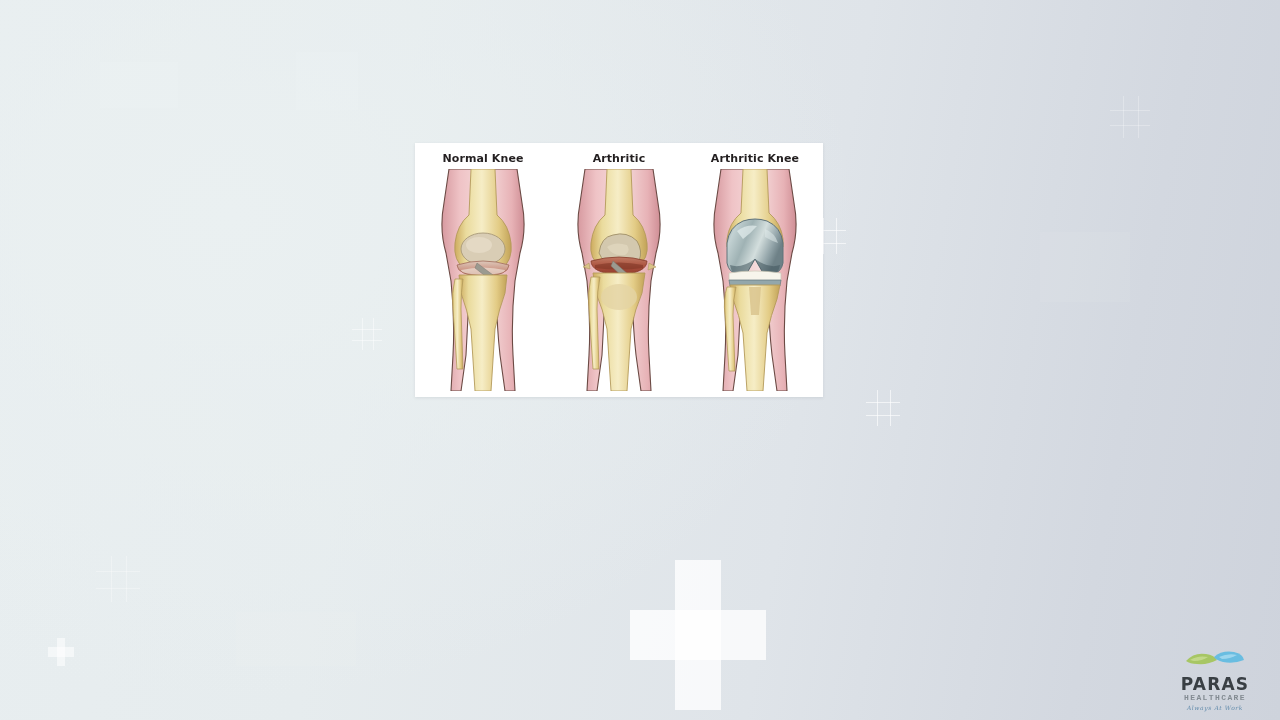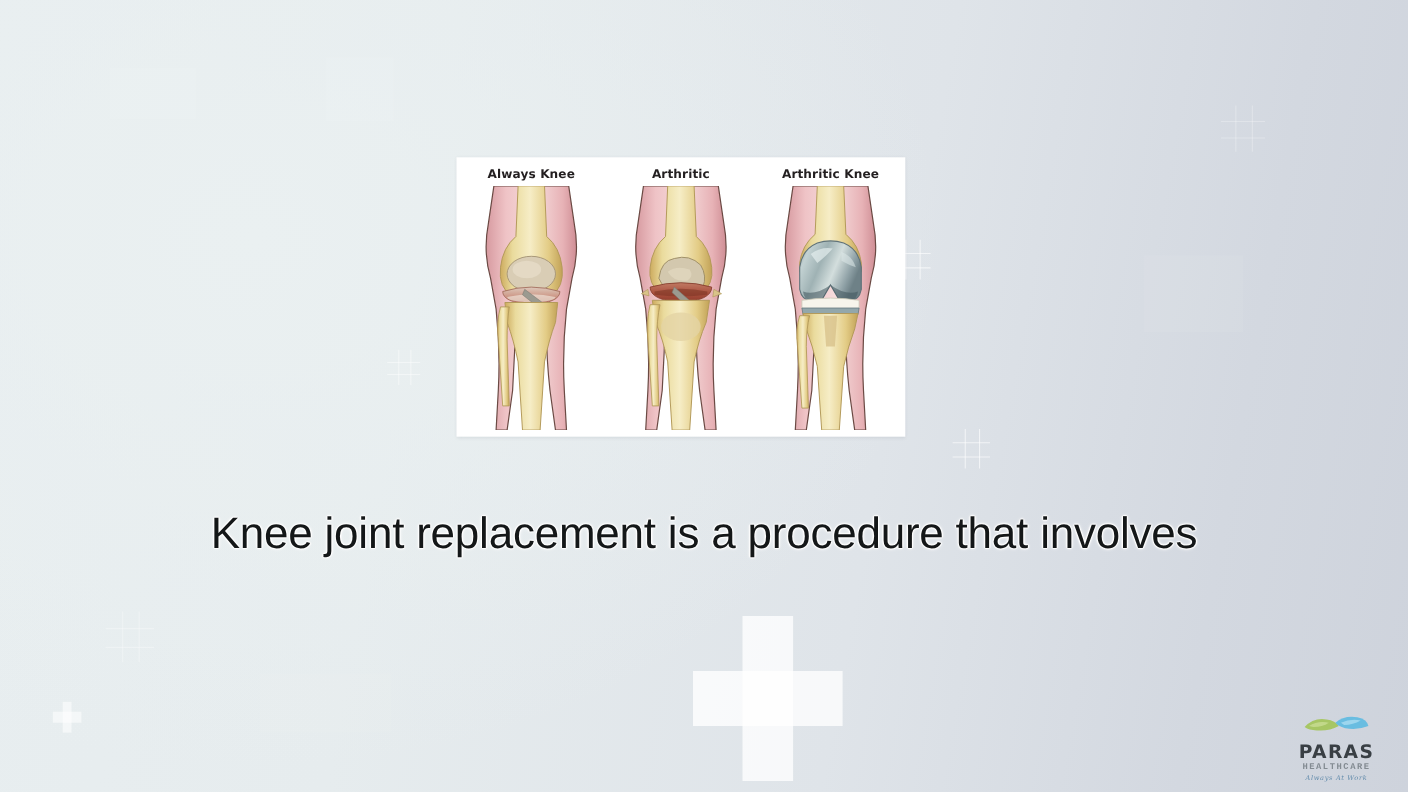--- a/index.html
+++ b/index.html
@@ -218,21 +218,21 @@
       <div class="v"></div>
   </div>
   <div class="cross cross-outline cross-f">
     <div class="h"></div>
       <div class="v"></div>
   </div>
 
   <div id="illustration">
 
     <div class="knee-col c0">
-      <div class="knee-label">Always Knee</div>
+      <div class="knee-label">Normal Knee</div>
       <svg class="knee-svg" viewBox="0 0 124 222">
         <defs>
           <linearGradient id="skinA" x1="0" y1="0" x2="1" y2="0">
             <stop offset="0%" stop-color="#d79aa0"></stop>
             <stop offset="22%" stop-color="#efc3c6"></stop>
             <stop offset="55%" stop-color="#f6dcdc"></stop>
             <stop offset="85%" stop-color="#e7b2b6"></stop>
             <stop offset="100%" stop-color="#cf8e95"></stop>
           </linearGradient>
           <linearGradient id="boneA" x1="0" y1="0" x2="1" y2="0">
@@ -339,21 +339,20 @@
 
         <path d="M37 116 L87 116 L84 130 Q78 146 74 164 L70 222 L54 222 L50 164 Q46 146 40 130 Z" fill="url(#boneA)" stroke="#b39a5a" stroke-width="0.9"></path>
 
         <path d="M56 118 L68 118 L66 146 L58 146 Z" fill="#d8c28b" opacity="0.8"></path>
         <path d="M34 118 Q30 130 32 146 L36 202 L42 202 L40 146 Q40 130 43 118 Z" fill="url(#boneA)" stroke="#b39a5a" stroke-width="0.8"></path>
       </svg>
     </div>
   </div>
 
   <div id="caption">
-    <span class="line">Knee joint replacement is a procedure that involves</span>
   </div>
 
   <div id="logo">
     <svg class="mark" viewBox="0 0 62 20">
       <path d="M2 13 Q10 4 22 6 Q30 7 33 12 Q24 17 13 16 Q6 16 2 13 Z" fill="#9ec34b" opacity="0.9"></path>
       <path d="M6 12 Q14 7 24 9 Q18 13 10 13 Z" fill="#c8dd8c" opacity="0.85"></path>
       <path d="M30 9 Q38 2 50 4 Q59 6 60 12 Q50 16 39 14 Q32 12 30 9 Z" fill="#57b9e2" opacity="0.92"></path>
       <path d="M35 9 Q44 5 53 7 Q46 11 38 11 Z" fill="#a8ddf2" opacity="0.8"></path>
     </svg>
     <span class="brand">PARAS</span>

